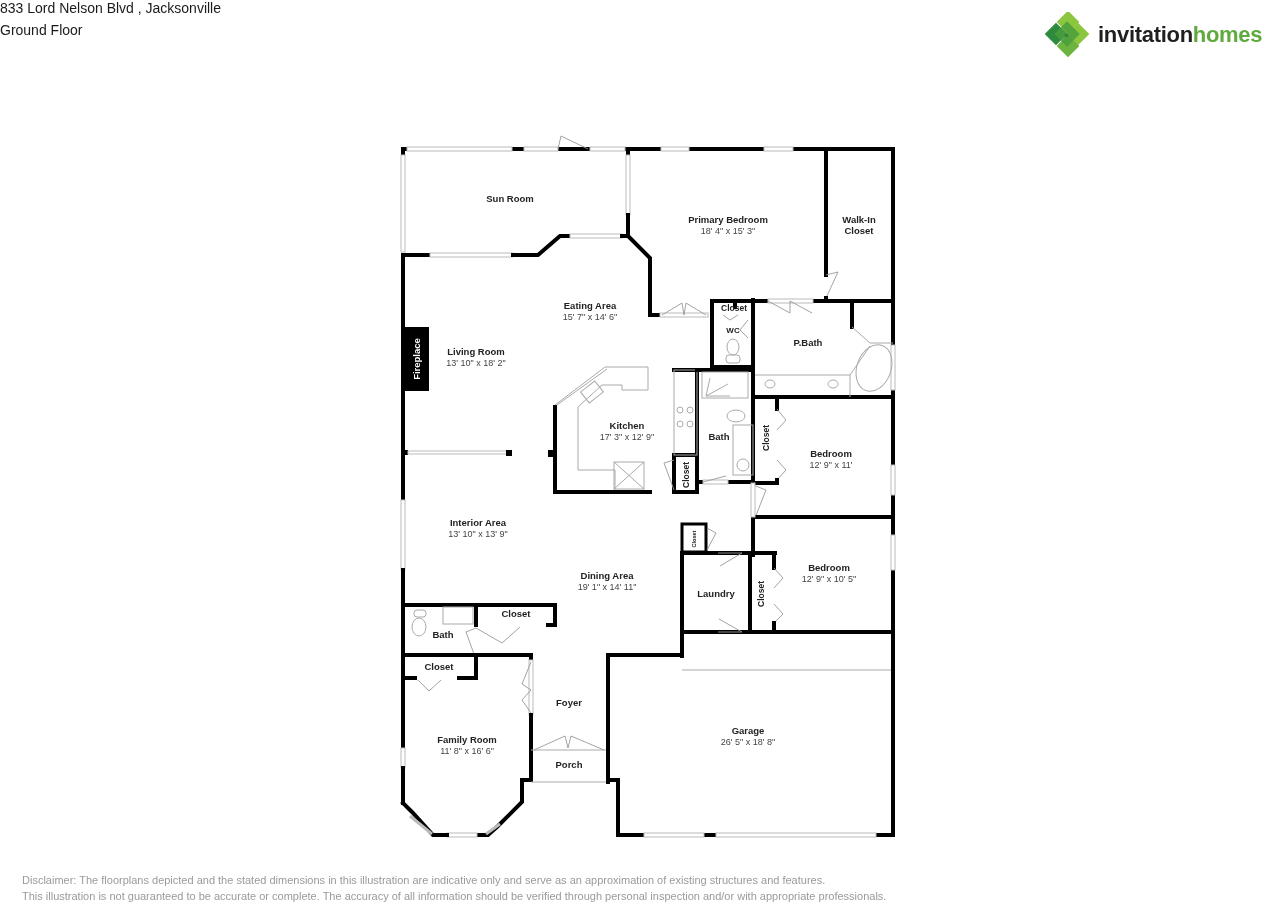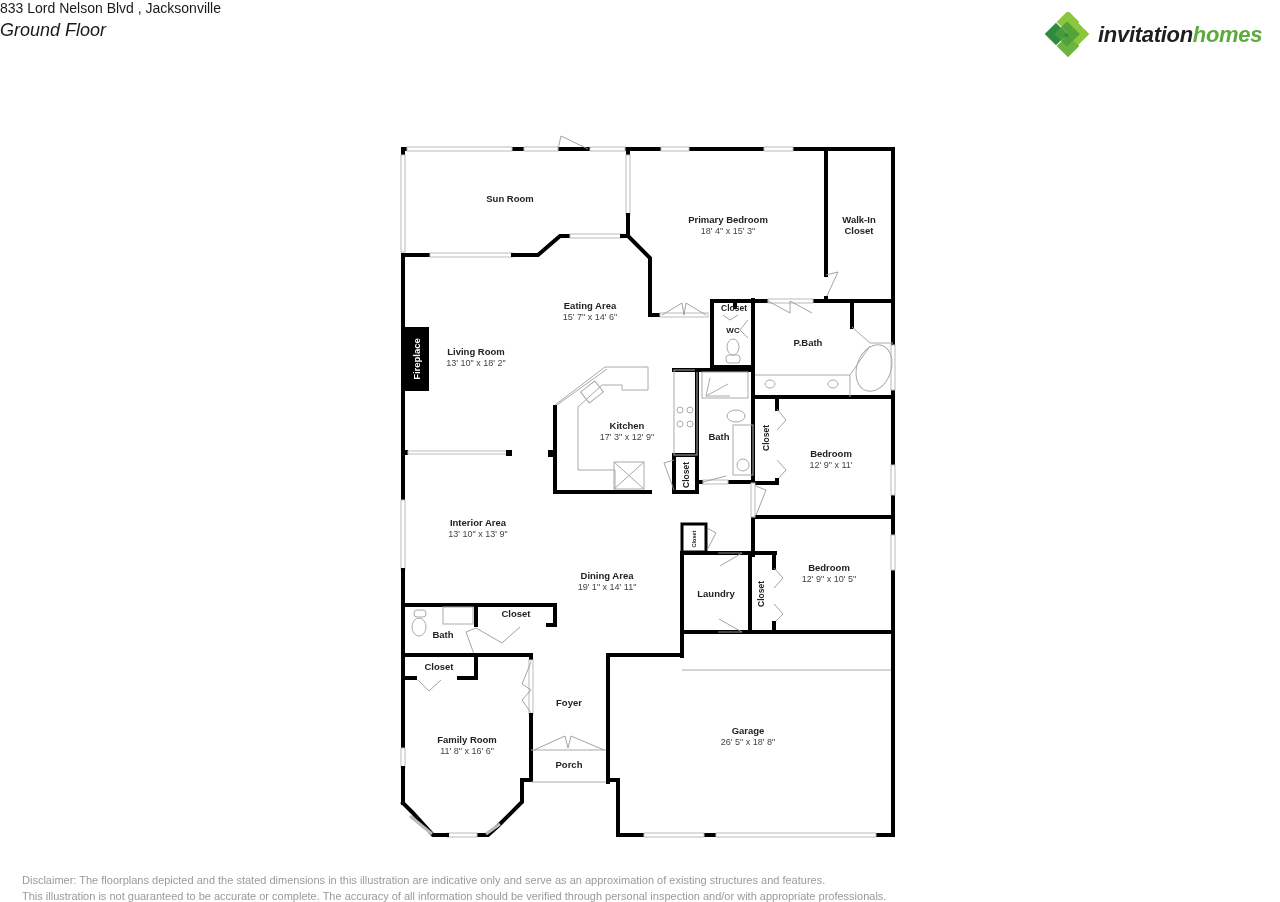--- a/index.html
+++ b/index.html
@@ -1,20 +1,20 @@
 <!DOCTYPE html>
 <html><head>
 <meta charset="utf-8">
 <style>
   html, body { margin:0; padding:0; background:#ffffff; }
   body { width:1280px; height:902px; position:relative; overflow:hidden; font-family:"Liberation Sans", sans-serif; color:#111; }
   .addr { position:absolute; left:0; top:-3px; font-size:14px; line-height:22px; color:#1a1a1a; }
-  .floor { position:absolute; left:0; top:19px; font-size:18px; line-height:22px; color:#1a1a1a;font-style:italic; }
+  .floor { position:absolute; left:0; top:19px; font-size:14px; line-height:22px; color:#1a1a1a; }
   .logo { position:absolute; left:1044px; top:12px; display:flex; align-items:center; }
-  .logo-text { font-size:22px; font-weight:bold; letter-spacing:-0.3px; margin-left:8px;font-style:italic; }
+  .logo-text { font-size:22px; font-weight:bold; letter-spacing:-0.3px; margin-left:8px; }
   .logo-a { color:#1f1f1f; }
   .logo-b { color:#5eaa3c; }
   .plan { position:absolute; left:0; top:0; }
   .disc { position:absolute; left:22px; font-size:11px; color:#9a9a9a; line-height:12px; white-space:nowrap; }
   .room-name { font-family:"Liberation Sans", sans-serif; font-size:9.5px; font-weight:bold; fill:#222; }
   .room-dim { font-family:"Liberation Sans", sans-serif; font-size:9px; fill:#444; }
   .wall { stroke:#000; stroke-width:4; fill:none; stroke-linecap:square; }
   .win { stroke:#bbb; stroke-width:1; fill:#fff; }
   .thin { stroke:#aaa; stroke-width:1; fill:none; }
   .door { stroke:#999; stroke-width:0.9; fill:none; }

